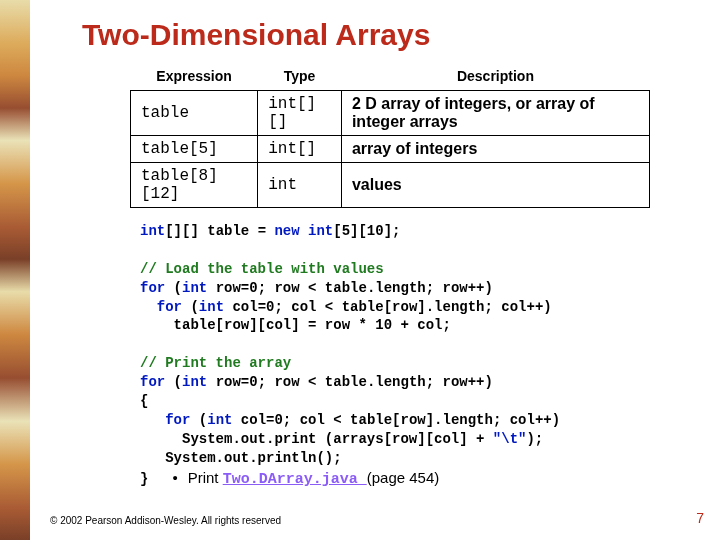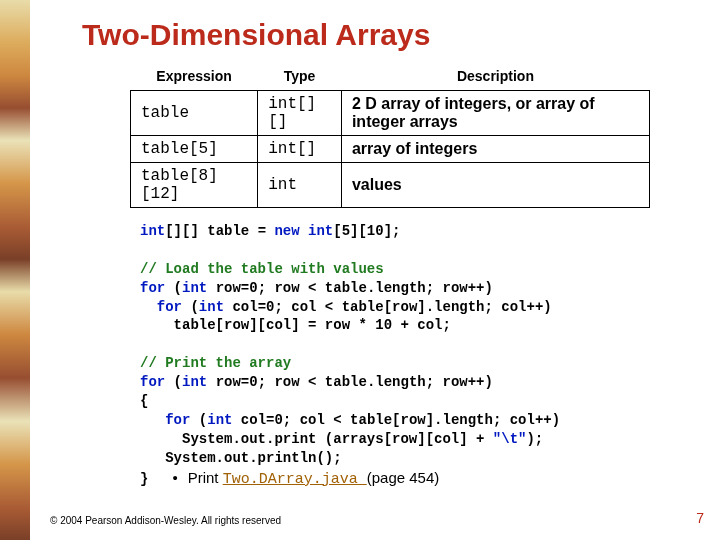--- a/index.html
+++ b/index.html
@@ -76,24 +76,24 @@
   .cmt { color: #207a20; text-align: center; }
   .str { color: #0018c0; }
   .from-line {
     font-family: Arial, sans-serif;
     font-weight: normal;
     font-size: 15px;
     display: inline;
   }
   .from-line .bullet { margin: 0 10px 0 24px; }
   .link {
-    color: #a16207;
+    color: #8b5cf6;
     text-decoration: underline;
     font-family: "Courier New", monospace;
-    font-weight: normal;
+    font-weight: bold;
   }
   .copyright {
     position: absolute;
     left: 50px;
     bottom: 14px;
     font-size: 10px;
     color: #000;
     font-family: Arial, sans-serif;
   }
   .pagenum {
@@ -146,14 +146,14 @@
 
 <span class="cmt">// Print the array</span>
 <span class="kw">for</span><span> (</span><span class="kw">int</span><span> row=0; row &lt; table.length; row++)</span>
 <span>{</span>
 <span class="kw">   for</span><span> (</span><span class="kw">int</span><span> col=0; col &lt; table[row].length; col++)</span>
 <span>     System.out.print (arrays[row][col] + </span><span class="str">"\t"</span><span>);</span>
 <span>   System.out.println();</span>
 <span>}</span><span class="from-line"><span class="bullet">•</span><span>Print </span><span class="link">Two.DArray.java </span><span>(page 454)</span></span></div>
 </div>
 
-<div class="copyright">© 2004 Pearson Addison-Wesley. All rights reserved</div>
+<div class="copyright">© 2002 Pearson Addison-Wesley. All rights reserved</div>
 <div class="pagenum">7</div>
 
 </body></html>

